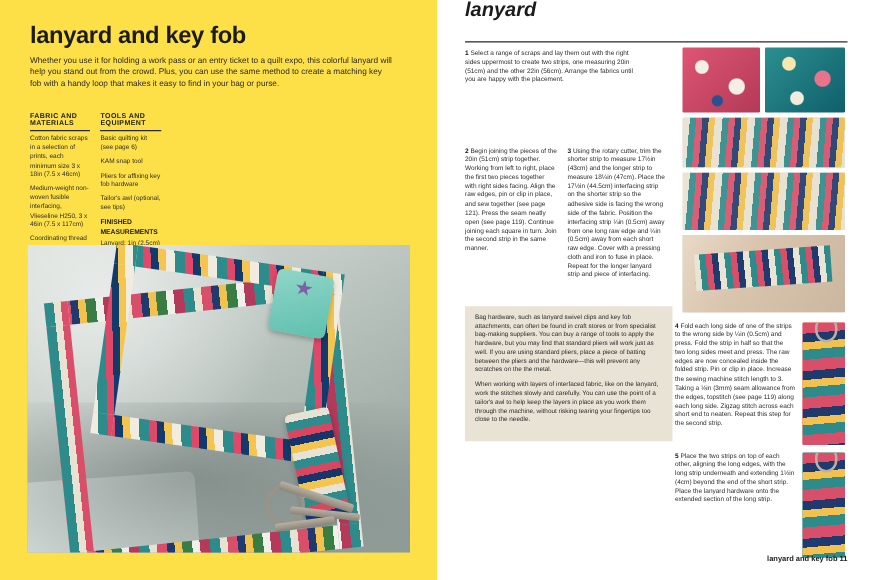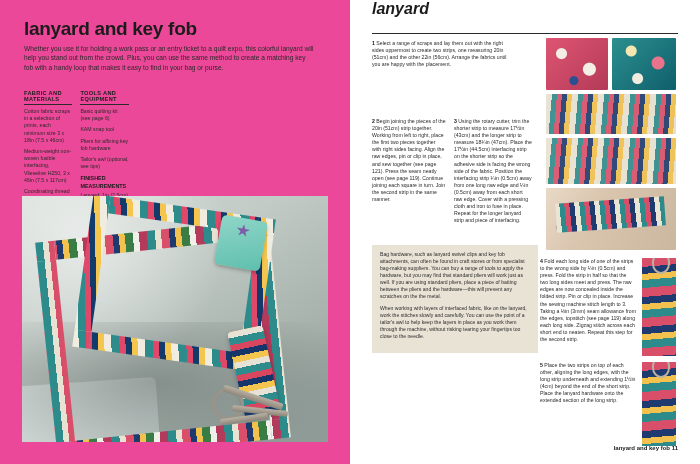--- a/index.html
+++ b/index.html
@@ -6,21 +6,21 @@
   body{
     width:700px;height:464px;
     background:#ffffff;
     font-family:"Liberation Sans", sans-serif;
     color:#231f20;
     overflow:hidden;
   }
   .page{position:relative;width:700px;height:464px;background:#fefefe;}
 
   
-  .left{position:absolute;left:0;top:0;width:350px;height:464px;background:#ec4899;}
+  .left{position:absolute;left:0;top:0;width:350px;height:464px;background:#fde047;}
   .title{
     position:absolute;left:24px;top:18px;width:300px;
     font-size:19px;font-weight:bold;letter-spacing:-0.3px;color:#1b1b1b;
   }
   .intro{
     position:absolute;left:24px;top:44px;width:290px;
     font-size:6.6px;line-height:9.4px;color:#2a2a2a;
   }
   .colcontainer{position:absolute;left:24px;top:90px;width:300px;}
   .colwrap{display:flex;gap:8px;}

